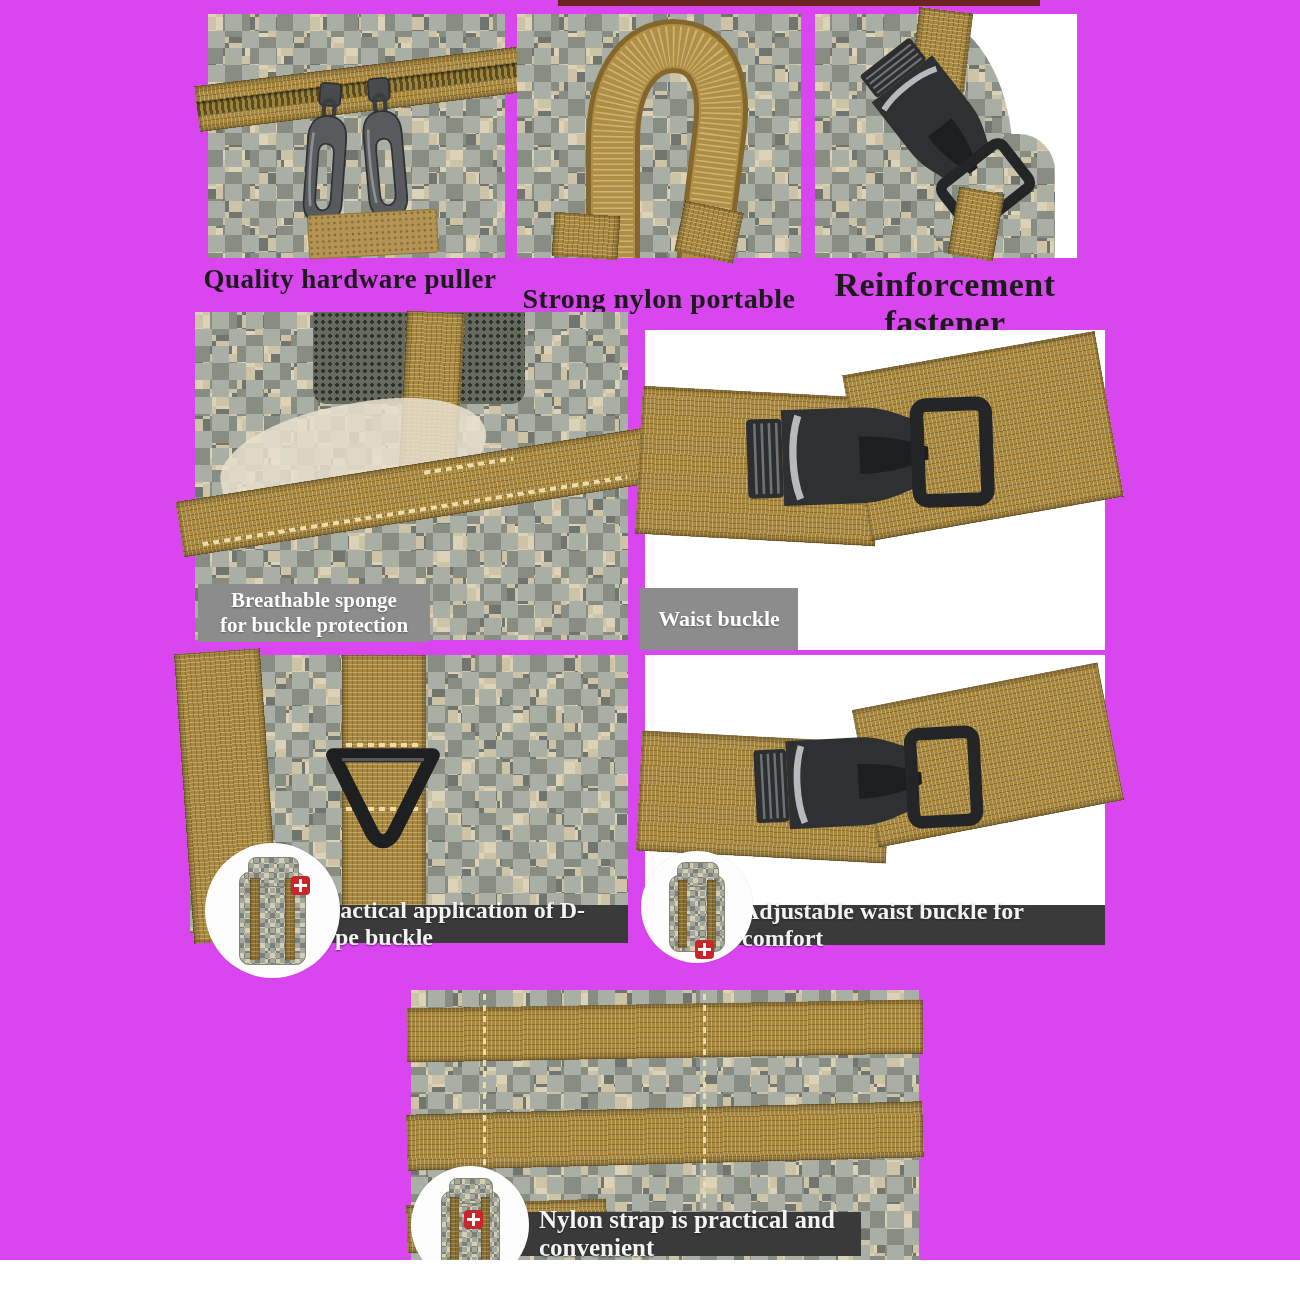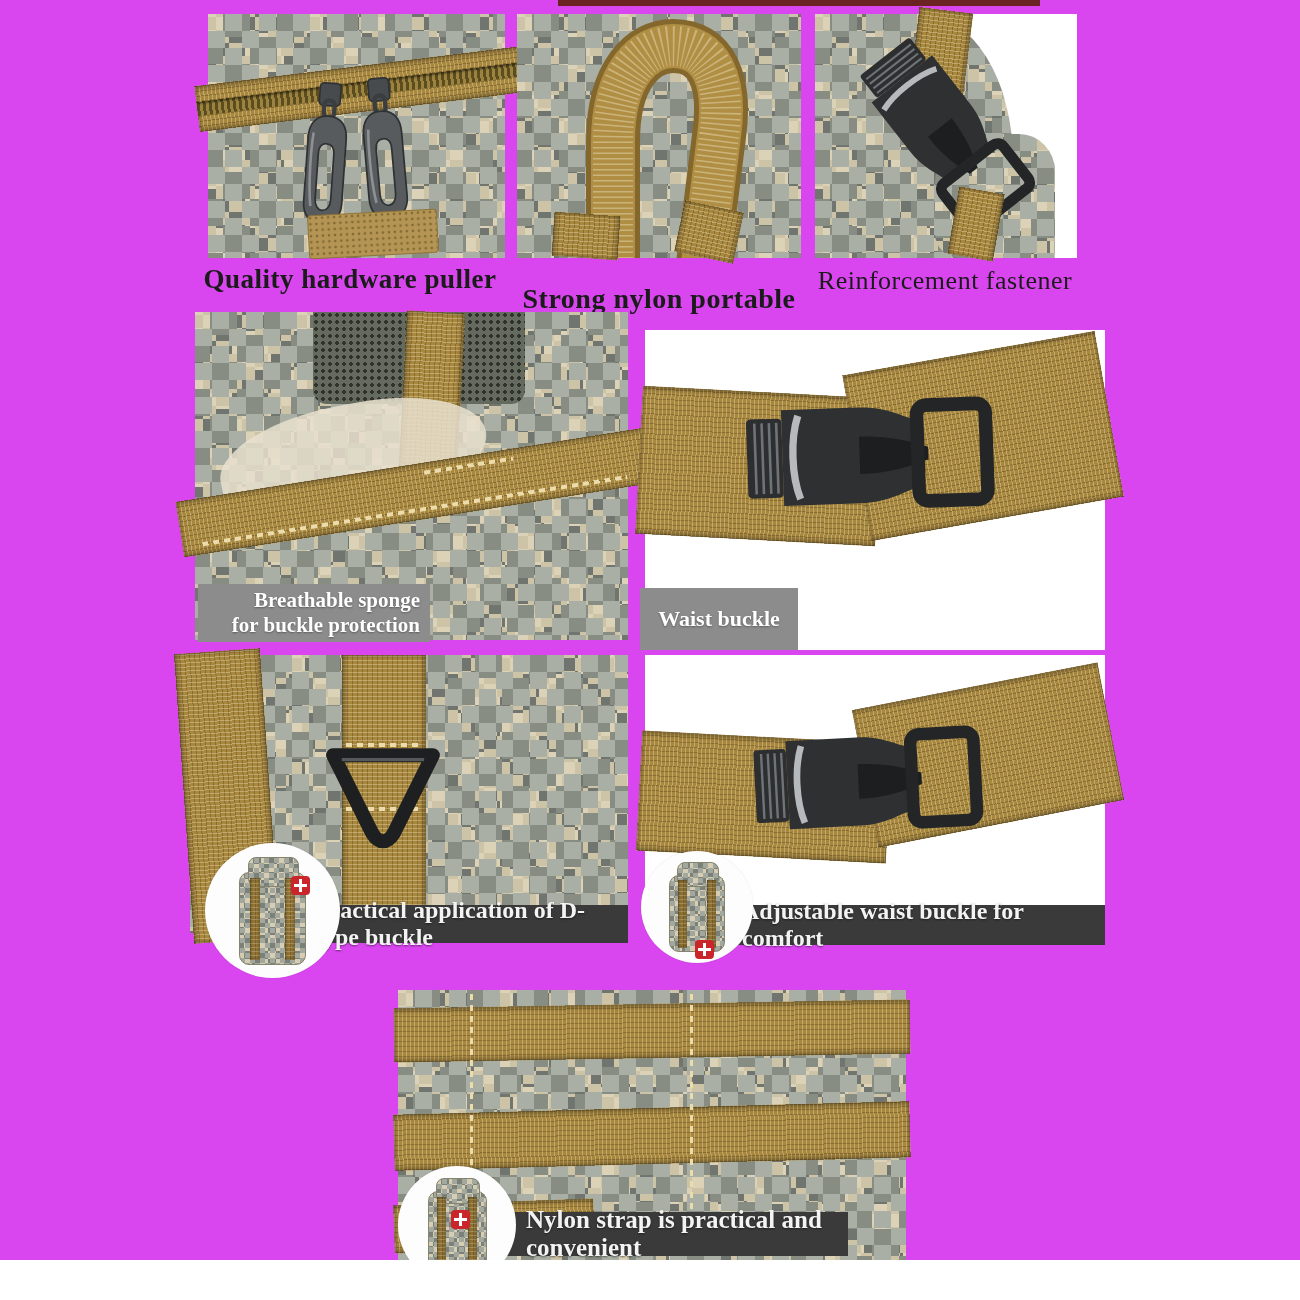--- a/index.html
+++ b/index.html
@@ -151,31 +151,31 @@
         <line x1="24" y1="36" x2="24" y2="104"></line>
           <line x1="31" y1="36" x2="31" y2="104"></line>
       </g>
       <path d="M36 24 H110 C138 24 150 34 168 38 L168 102 C150 106 138 116 110 116 H36 Z" fill="#2e3032"></path>
       <path d="M52 30 C44 52 44 88 52 110" fill="none" stroke="#b7babd" stroke-width="7"></path>
       <path d="M110 52 C140 52 158 58 176 64 L176 76 C158 82 140 88 110 88 Z" fill="#1c1e20"></path>
       <rect x="166" y="24" width="66" height="92" rx="9" fill="none" stroke="#232526" stroke-width="13"></rect>
     </svg>
     <div class="abs webbing-v" style="left:138px;top:176px;width:46px;height:68px;transform:rotate(10deg);"></div>
   </div>
-  <div class="caption" style="left:795px;top:266px;width:300px;font-size:26px;font-weight:400;">Reinforcement fastener</div>
+  <div class="caption" style="left:795px;top:266px;width:300px;font-size:34px;font-weight:700;">Reinforcement fastener</div>
 
   <div class="photo camo" style="left:195px;top:312px;width:433px;height:328px;">
     <div class="abs mesh" style="left:118px;top:0;width:212px;height:92px;"></div>
     <div class="abs webbing-v" style="left:208px;top:0;width:58px;height:158px;transform:rotate(3deg);"></div>
     <div class="abs pad-wedge" style="left:24px;top:92px;width:270px;height:112px;transform:rotate(-12deg);"></div>
     <div class="abs webbing-h" style="left:-18px;top:152px;width:480px;height:56px;transform:rotate(-9deg);">
       <div class="stitch-h" style="position:absolute;left:250px;top:8px;width:90px;"></div>
       <div class="stitch-h" style="position:absolute;left:20px;top:44px;width:430px;"></div>
     </div>
-    <div class="gray-badge" style="left:3px;top:272px;width:212px;text-align:right;">
+    <div class="gray-badge" style="left:3px;top:272px;width:212px;">
       <span>Breathable sponge</span><br>
       <span>for buckle protection</span>
     </div>
   </div>
 
   <div class="photo" style="left:645px;top:330px;width:460px;height:320px;background:#fff;">
     <div class="abs webbing-h" style="left:-6px;top:62px;width:240px;height:148px;transform:rotate(3deg);"></div>
     <div class="abs webbing-h" style="left:210px;top:22px;width:256px;height:168px;transform:rotate(-10deg);"></div>
     <svg class="abs" style="left:100px;top:50px;width:250px;height:150px;transform:rotate(-2deg);" viewBox="0 0 240 140">
       <rect x="2" y="32" width="34" height="76" rx="4" fill="#2c2e30"></rect>
@@ -236,21 +236,21 @@
       <div class="bp">
         <div class="bp-body camo-small"></div>
         <div class="bp-flap camo-small"></div>
         <div class="bp-strap webbing-v" style="left:16%;"></div>
         <div class="bp-strap webbing-v" style="right:16%;"></div>
         <div class="cross-badge" style="right:20%;bottom:-8%;"></div>
       </div>
     </div>
   </div>
 
-  <div class="photo camo" style="left:398px;top:990px;width:508px;height:272px;">
+  <div class="photo camo" style="left:411px;top:990px;width:508px;height:272px;">
     <div class="abs webbing-h" style="left:-4px;top:14px;width:516px;height:54px;transform:rotate(-1deg);"></div>
     <div class="abs webbing-h" style="left:-4px;top:118px;width:516px;height:56px;transform:rotate(-1.5deg);"></div>
     <div class="abs webbing-h" style="left:-4px;top:212px;width:200px;height:48px;transform:rotate(-2deg);"></div>
     <div class="abs stitch-v" style="left:72px;top:0;height:230px;"></div>
     <div class="abs stitch-v" style="left:292px;top:0;height:230px;"></div>
     <div class="dark-bar" style="left:58px;top:222px;width:392px;height:44px;padding-left:70px;box-sizing:border-box;font-size:25px;">Nylon strap is practical and convenient</div>
     <div class="inset-circle" style="left:0;top:176px;width:118px;height:118px;">
       <div class="bp">
         <div class="bp-body camo-small"></div>
         <div class="bp-flap camo-small"></div>

